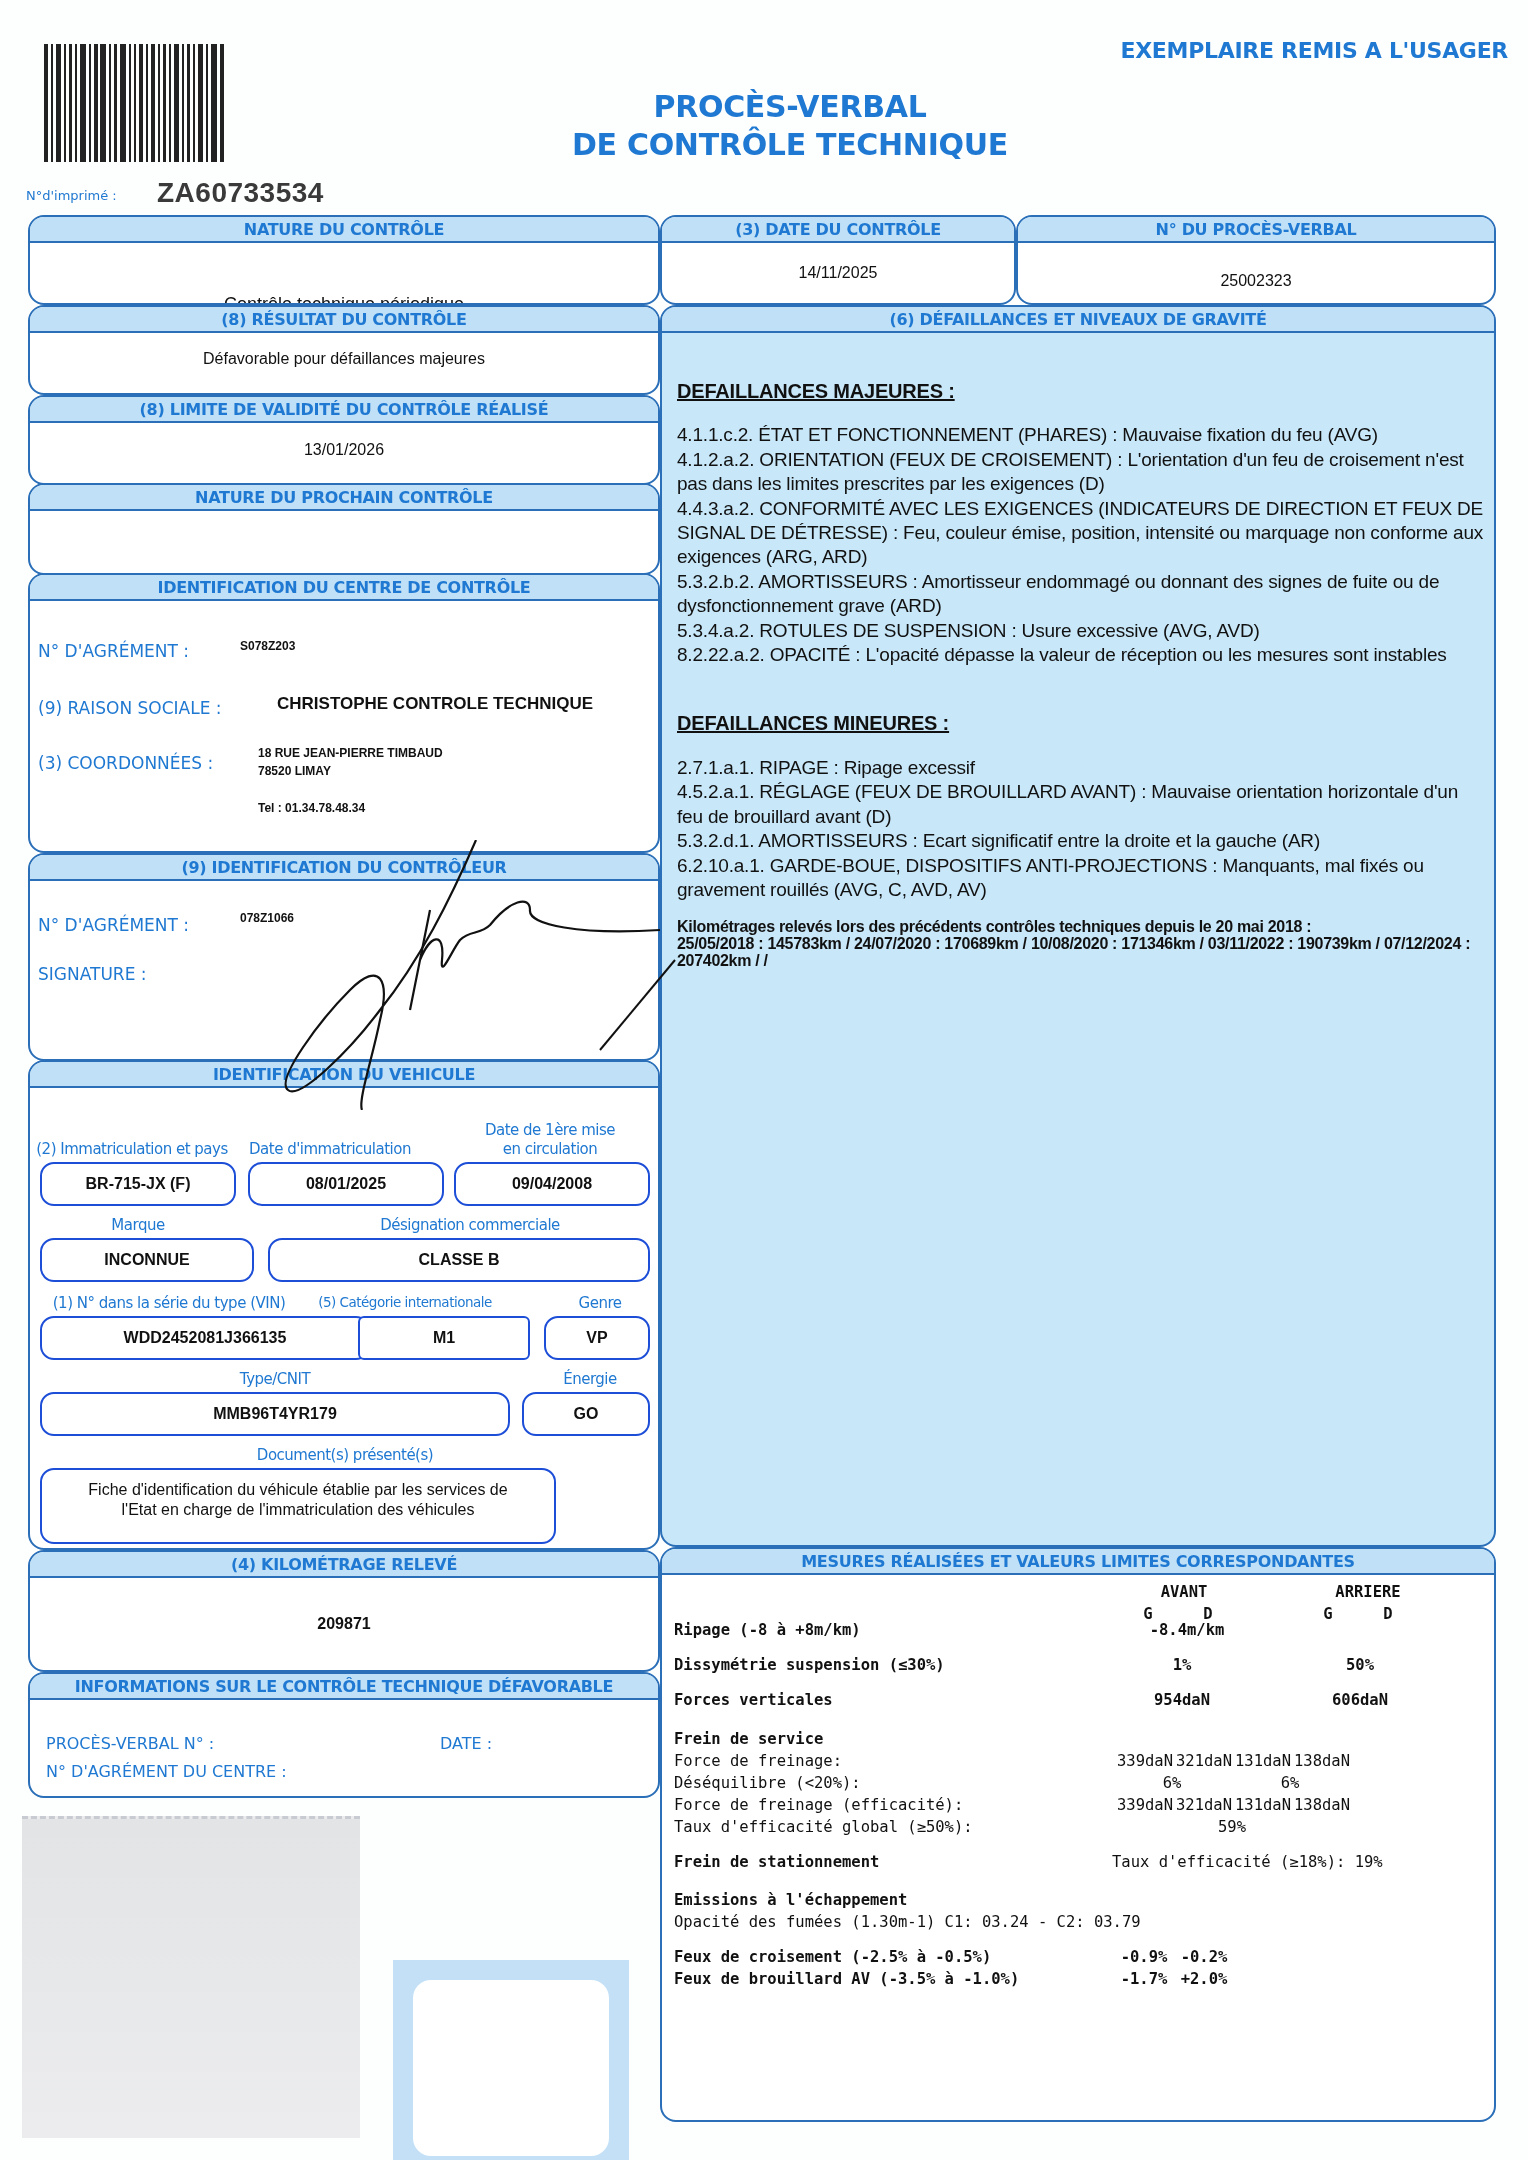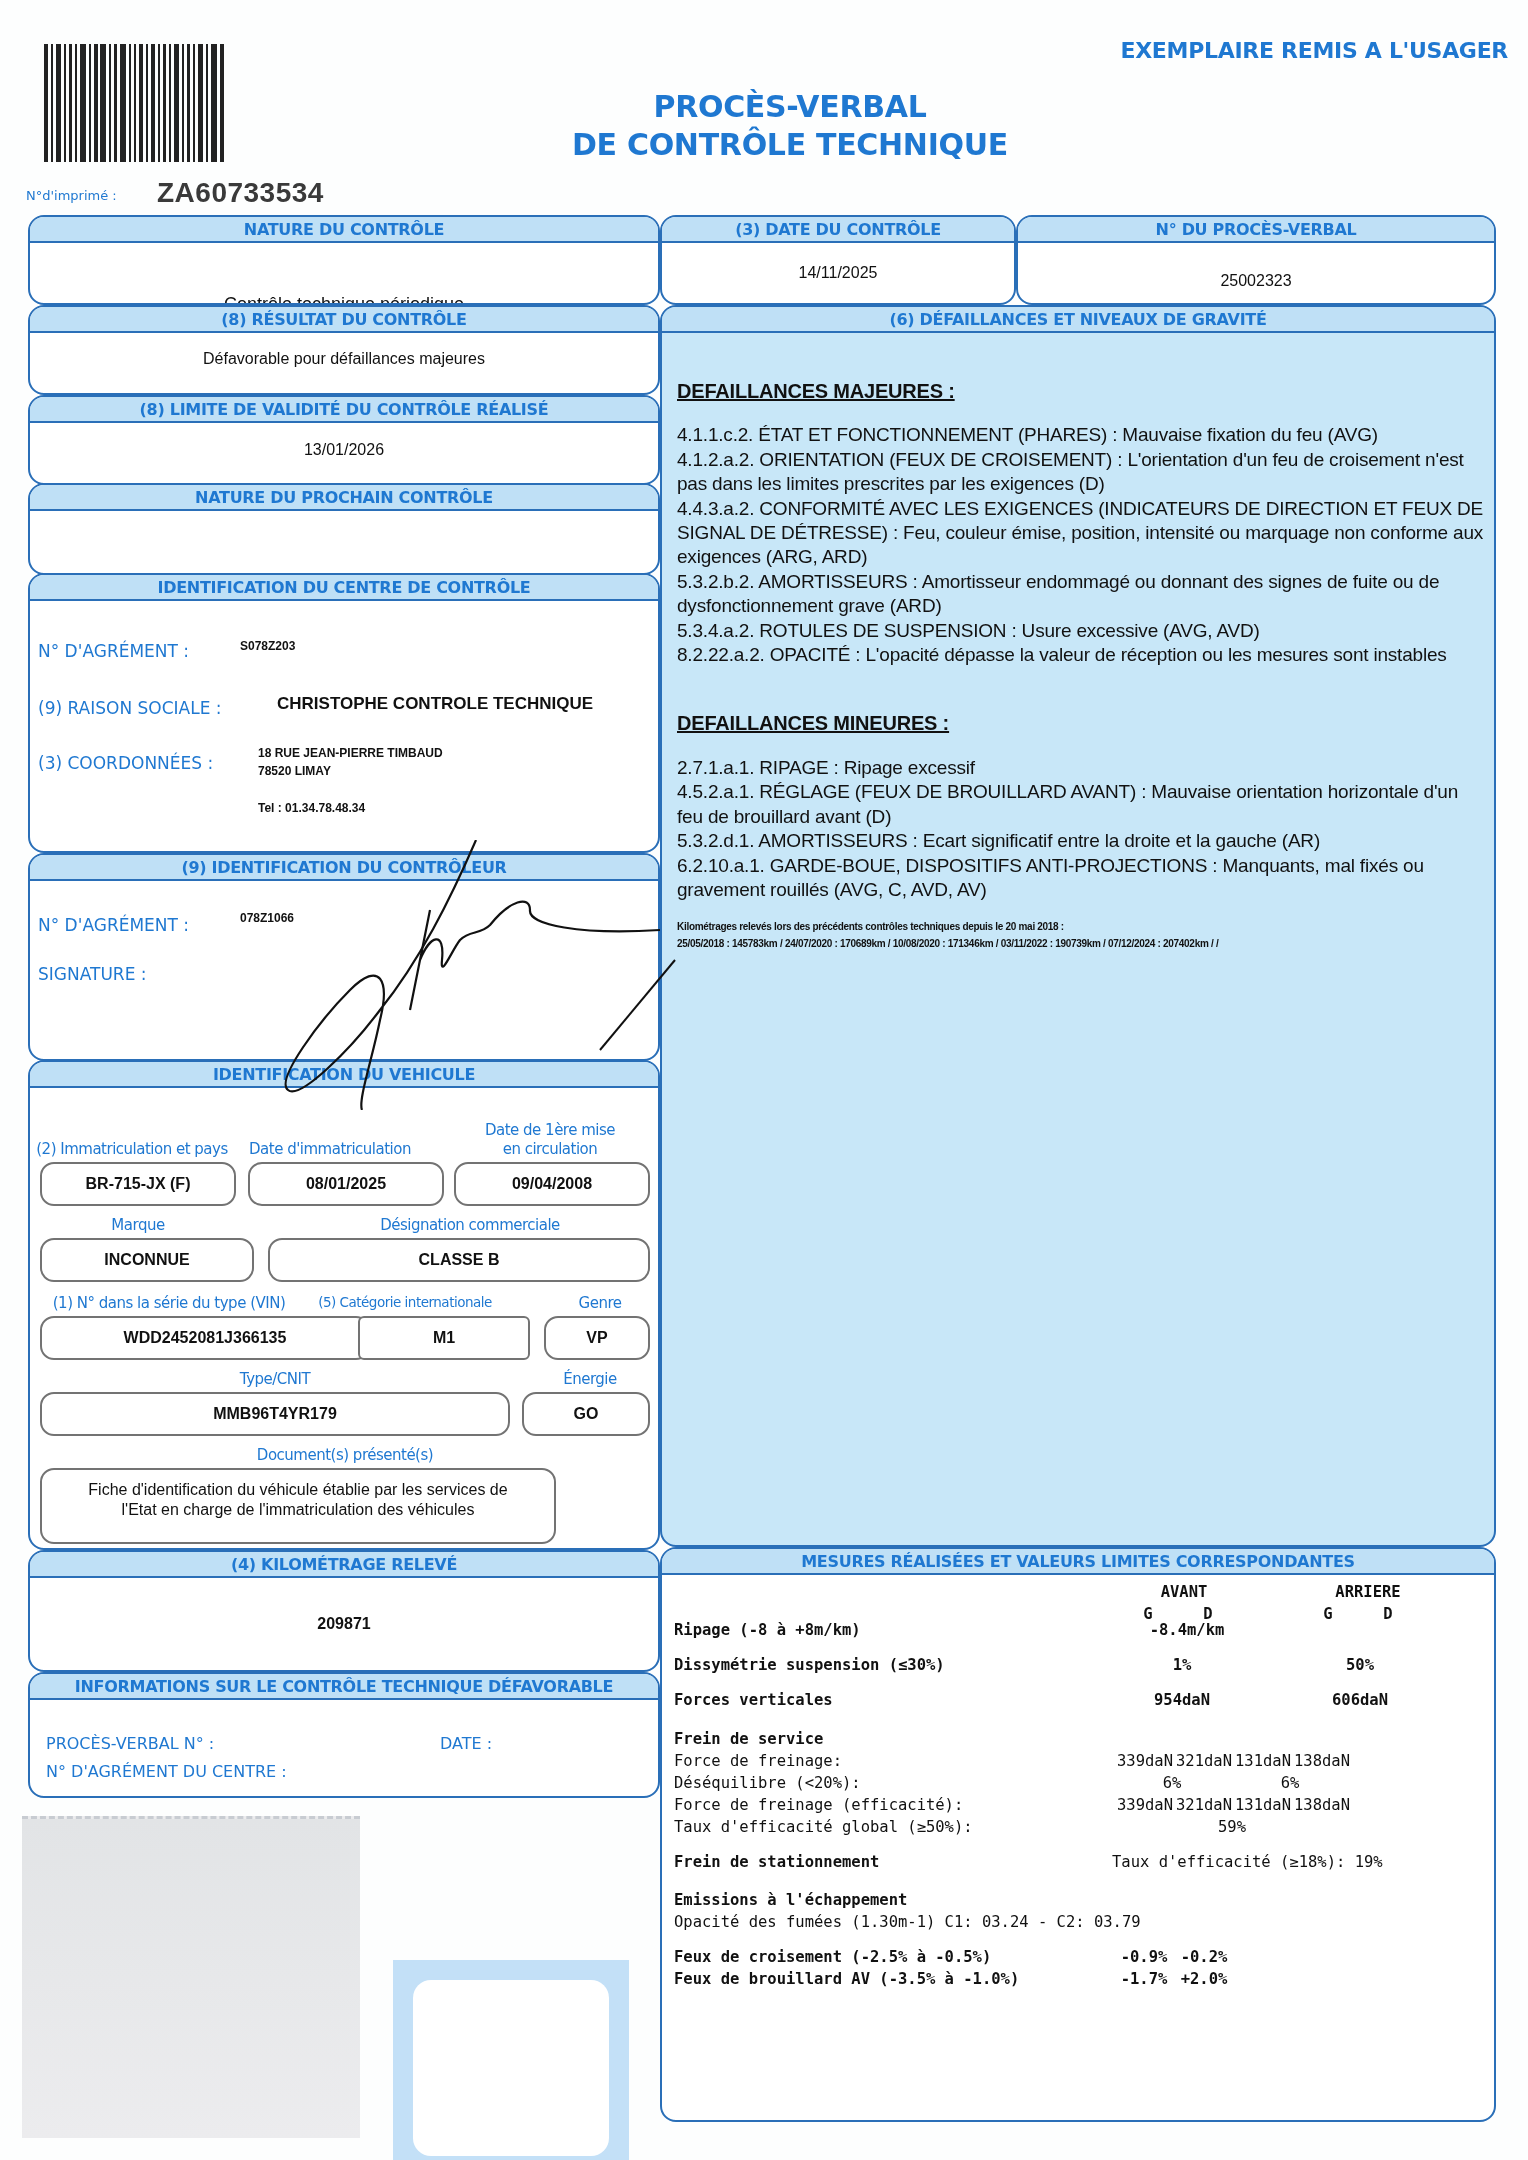--- a/index.html
+++ b/index.html
@@ -19,30 +19,30 @@
   .box { position: absolute; border: 2px solid #2a6fb8; border-radius: 16px; background: #fff; overflow: hidden; }
   .box .bh { height: 26px; line-height: 25px; background: #bfe0f6; border-bottom: 2px solid #2a6fb8; text-align: center; font-size: 16px; white-space: nowrap; }
   .box .bb { position: relative; }
   .val { font-size: 17px; color: #111; text-align: center; }
 
   
   #defects-panel { background: #c8e7f8; }
   #defects-panel .bb { padding: 46px 14px 0 15px; font-size: 19px; line-height: 24.4px; letter-spacing: -0.2px; }
   .sec-title { font-weight: bold; text-decoration: underline; font-size: 20px; display: inline-block; margin-bottom: 20px; }
   .defect { display: block; }
-  .km-note { font-size: 10px; font-weight: bold; line-height: 17px; margin-top: 16px; letter-spacing: -0.3px; }
+  .km-note { font-size: 16px; font-weight: bold; line-height: 17px; margin-top: 16px; letter-spacing: -0.3px; }
 
   
   #measures .bb { font-family: "DejaVu Sans Mono", monospace; font-size: 15.5px; font-weight: bold; padding: 0 0 0 12px; }
   .mrow { position: absolute; left: 12px; white-space: pre; }
   .mval { position: absolute; white-space: pre; text-align: center; }
 
   
   .flbl { position: absolute; font-size: 15px; text-align: center; white-space: nowrap; color: #1f78d1; font-family: "DejaVu Sans", sans-serif; letter-spacing: -0.5px; }
-  .fbox { position: absolute; border: 2px solid #737373; border-radius: 14px; background: #fff; font-size: 16px; font-weight: bold; text-align: center; }
+  .fbox { position: absolute; border: 2px solid #1d4ed8; border-radius: 14px; background: #fff; font-size: 16px; font-weight: bold; text-align: center; }
 
   .kv-lbl { position: absolute; font-size: 17px; }
   .kv-val { position: absolute; font-size: 12px; font-weight: bold; color: #111; }
 
   
   #gray-stub { position: absolute; left: 22px; top: 1816px; width: 338px; height: 322px; background: linear-gradient(#e2e4e6, #ececee); border-top: 3px dashed #c8ccd2; }
   #photo-frame { position: absolute; left: 393px; top: 1960px; width: 236px; height: 230px; background: #c3e0f7; }
   #photo-inner { position: absolute; left: 20px; top: 20px; width: 196px; height: 176px; background: #fff; border-radius: 18px; }
   #signature { position: absolute; left: 280px; top: 840px; width: 420px; height: 270px; pointer-events: none; }
 </style>

